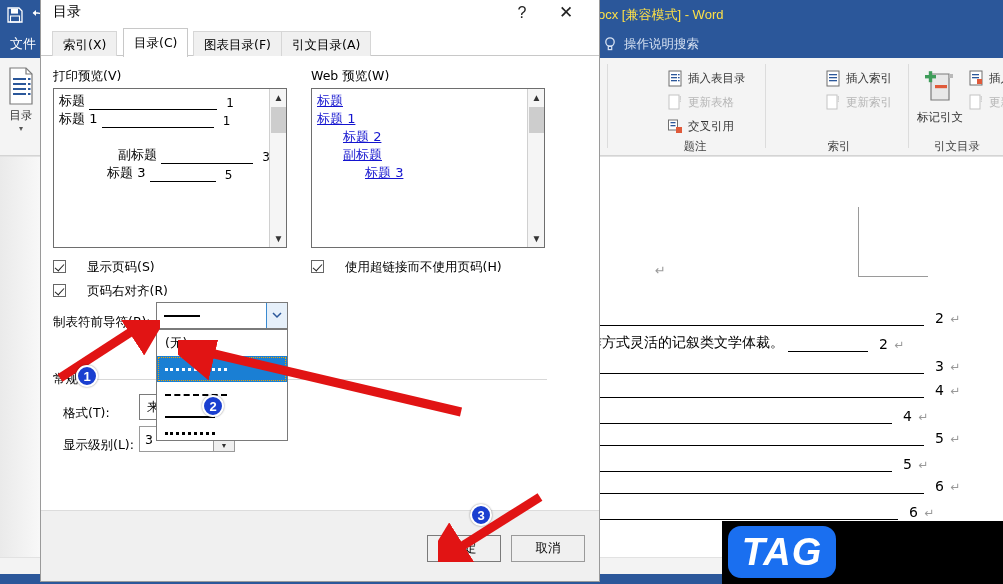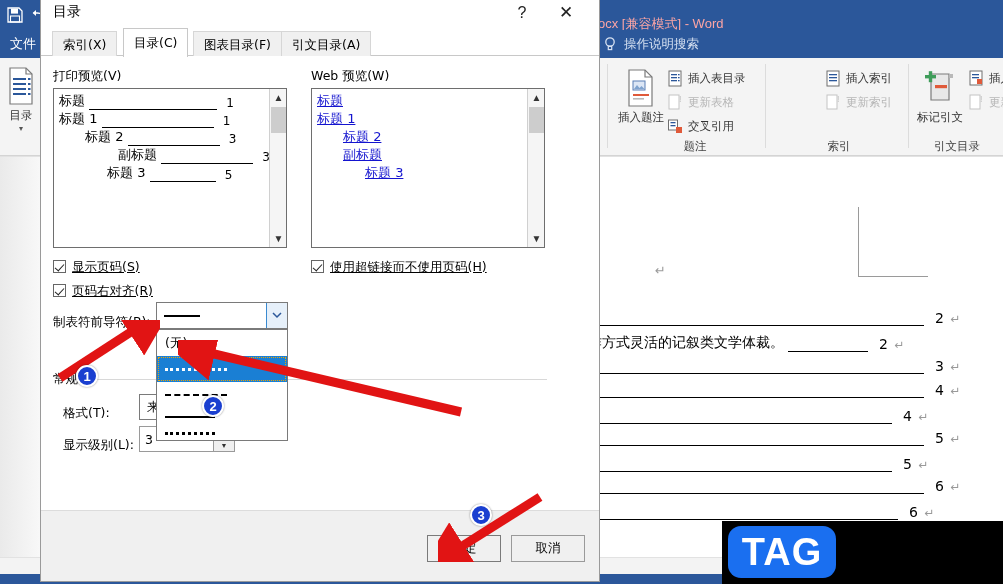--- a/index.html
+++ b/index.html
@@ -13,22 +13,22 @@
   
   #word-window { position:absolute; inset:0; background:#fff; }
 
   .word-titlebar {
     position:absolute; left:0; top:0; width:1003px; height:30px;
     background:#2b579a; color:#fff;
   }
   .qat-save { position:absolute; left:6px; top:6px; width:18px; height:18px; }
   .qat-undo { position:absolute; left:30px; top:6px; width:18px; height:18px; }
   .word-doc-title {
-    position:absolute; left:598px; top:15px; height:18px; line-height:18px;
-    font-size:13px; color:#fca5a5; white-space:nowrap;
+    position:absolute; left:598px; top:6px; height:18px; line-height:18px;
+    font-size:13px; color:#fde047; white-space:nowrap;
   }
 
   .word-tabsbar {
     position:absolute; left:0; top:30px; width:1003px; height:28px;
     background:#2b579a; color:#fff;
   }
   .file-tab {
     position:absolute; left:3px; top:0px; width:40px; height:28px;
     line-height:28px; text-align:center; font-size:13px; color:#fff;
   }
@@ -77,21 +77,21 @@
                       border-bottom:1px solid #000; }
   .toc-line .pg { display:inline-block; vertical-align:bottom; margin-left:6px; }
   .toc-line .mk { color:#9a9a9a; font-size:12px; margin-left:2px; }
 
   .fadeleft {
     position:absolute; left:0; top:0; width:60px; height:400px;
     background:linear-gradient(to right,#eaeaea,#ffffff);
   }
 
   
-  .watermark { position:absolute; left:722px; top:521px; width:281px; height:63px; background:#000; }
+  .watermark { position:absolute; left:722px; top:521px; width:281px; height:63px; background:#000;font-style:italic; }
   .wm-badge {
     position:absolute; left:6px; top:5px; width:108px; height:52px;
     background:#1a6ff0; border-radius:13px; color:#fff;
     font-size:38px; font-weight:bold; text-align:center; line-height:52px;
     letter-spacing:1px; font-family:"Liberation Sans",sans-serif;
   }
   .wm-cn {
     position:absolute; left:124px; top:4px; font-size:27px; font-weight:bold;
     color:#ff1010; letter-spacing:2px;
     font-family:"DejaVu Sans","Liberation Sans",sans-serif;
@@ -152,22 +152,22 @@
   .pv-scroll .thumb { position:absolute; left:1px; top:18px; width:15px; height:26px; background:#cdcdcd; }
 
   .pv-row { position:absolute; height:18px; white-space:nowrap; font-size:13px; color:#000;
             font-family:"DejaVu Sans","Liberation Sans",sans-serif; }
   .pv-row .t { display:inline-block; vertical-align:bottom; }
   .pv-row .lead { display:inline-block; vertical-align:bottom; height:12px; border-bottom:1px solid #000; }
   .pv-row .num { display:inline-block; vertical-align:bottom; margin-left:5px; font-size:12px; }
   .pv-row.web { color:#1414cf; }
   .pv-row.web .t { text-decoration:underline; }
 
-  .cbx { position:absolute; font-size:12.5px; color:#000; white-space:nowrap; padding-left:19px;
-         font-family:"DejaVu Sans","Liberation Sans",sans-serif;text-decoration:underline; }
+  .cbx { position:absolute; font-size:12.5px; color:#000; white-space:nowrap; padding-left:34px;
+         font-family:"DejaVu Sans","Liberation Sans",sans-serif; }
   .cbx .box {
     position:absolute; left:0; top:1px; width:13px; height:13px;
     border:1px solid #666; background:#fff;
   }
   .cbx .box::after {
     content:""; position:absolute; left:3px; top:1px; width:4px; height:8px;
     border:solid #222; border-width:0 1.6px 1.6px 0; transform:rotate(42deg);
   }
 
   
@@ -283,33 +283,20 @@
               </g>
             </svg>
         </span>
         <span>目录</span>
         <span style="display:block;font-size:8px;color:#555;">▾</span>
       </div>
     </div>
 
     <div class="grp-sep" style="left:607px;"></div>
     <div class="ribbon-group" style="left:610px; width:170px;">
-      <div class="big-btn" style="left:2px; top:6px;">
-        <span class="glyph">
-          <svg width="34" height="40" viewBox="0 0 34 40">
-              <path d="M5 2h16l7 7v29H5z" fill="#fff" stroke="#7b7b7b" stroke-width="1.2"></path>
-              <path d="M21 2v7h7" fill="none" stroke="#7b7b7b" stroke-width="1.2"></path>
-              <rect x="9" y="13" width="12" height="9" fill="#dce6f5" stroke="#5b7fb5" stroke-width="1"></rect>
-              <path d="M10 21l3-4 2.5 3 2-2 3 3z" fill="#7fa3cf"></path>
-              <rect x="9" y="26" width="16" height="2" fill="#e05a3a"></rect>
-              <rect x="9" y="30" width="11" height="1.6" fill="#b9b9b9"></rect>
-            </svg>
-        </span>
-        <span>插入题注</span>
-      </div>
       <div class="small-btn" style="left:56px; top:8px;">
         <span class="sglyph">
           <svg width="17" height="17" viewBox="0 0 17 17">
               <rect x="2" y="1" width="12" height="15" fill="#fff" stroke="#6f6f6f" stroke-width="1"></rect>
               <g fill="#2b579a">
                 <rect x="4" y="4" width="6" height="1.3"></rect>
                 <rect x="4" y="7" width="6" height="1.3"></rect>
                 <rect x="4" y="10" width="6" height="1.3"></rect>
               </g>
               <g fill="#2b579a">
@@ -517,25 +504,20 @@
         <div class="pv-row" style="left:5px; top:3px;">
           <span class="t">标题</span>
           <span class="lead" style="width:128px;"></span>
           <span class="num">1</span>
         </div>
         <div class="pv-row" style="left:5px; top:21px;">
           <span class="t">标题 1</span>
           <span class="lead" style="width:112px;"></span>
           <span class="num">1</span>
         </div>
-        <div class="pv-row" style="left:31px; top:39px;">
-          <span class="t">标题 2</span>
-          <span class="lead" style="width:92px;"></span>
-          <span class="num">3</span>
-        </div>
         <div class="pv-row" style="left:25px; top:57px;margin-left:39px;">
           <span class="t">副标题</span>
           <span class="lead" style="width:92px;"></span>
           <span class="num">3</span>
         </div>
         <div class="pv-row" style="left:53px; top:75px;">
           <span class="t">标题 3</span>
           <span class="lead" style="width:66px;"></span>
           <span class="num">5</span>
         </div>

